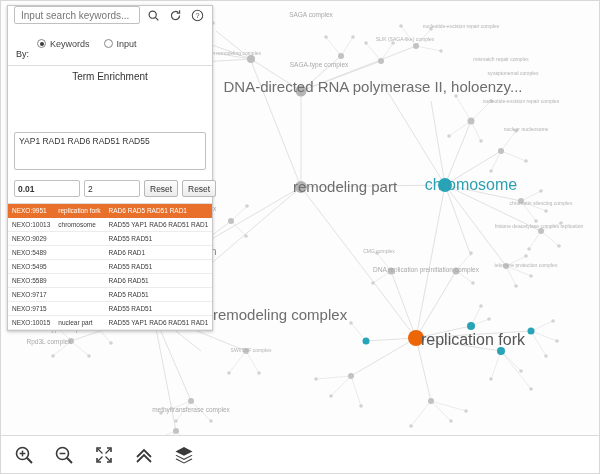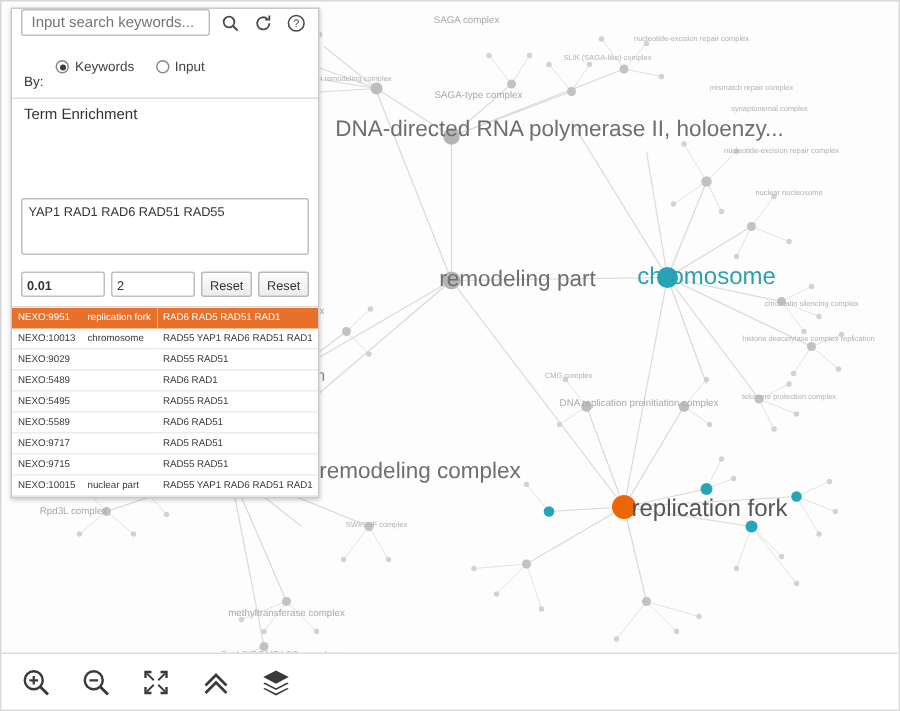--- a/index.html
+++ b/index.html
@@ -103,21 +103,21 @@
   .radio-row {
     display: flex;
     align-items: center;
     padding: 0 8px 6px 8px;
     font-size: 9px;
     color: #444;
   }
   .radio-row .by-label { margin-right: 8px; color: #333; margin-top: 20px; }
   .radio-opt {
     display: flex;
-    align-items: flex-end;
+    align-items: flex-start;
     margin-right: 14px;
     cursor: pointer;
   }
   .radio-dot {
     width: 9px; height: 9px;
     border: 1px solid #888;
     border-radius: 50%;
     margin-right: 4px;
     box-sizing: border-box;
     background: #fff;
@@ -133,20 +133,21 @@
   }
   .panel-sep {
     height: 1px;
     background: #dcdcdc;
     margin: 0;
   }
   .section-title {
     font-size: 10px;
     color: #333;
     padding: 5px 8px 4px 8px;
+    text-align: center;
   }
   .ta-wrap { padding: 0 6px 6px 6px; margin-top: 46px; }
   textarea.term-input {
     width: 100%;
     height: 38px;
     resize: none;
     font-size: 8.5px;
     color: #333;
     border: 1px solid #c0c0c0;
     border-radius: 2px;
@@ -165,21 +166,21 @@
     height: 17px;
     border: 1px solid #c0c0c0;
     border-radius: 2px;
     font-size: 8.5px;
     color: #333;
     padding: 0 3px;
     box-sizing: border-box;
     font-family: "Liberation Sans", sans-serif;
     outline: none;
   }
-  .ctl-input.pval { width: 56px; font-weight: bold; }
+  .ctl-input.pval { width: 66px; font-weight: bold; }
   .ctl-input.count { width: 56px; }
   .btn {
     height: 17px;
     min-width: 34px;
     border: 1px solid #b8b8b8;
     border-radius: 2px;
     background: linear-gradient(#fdfdfd, #ececec);
     font-size: 8.5px;
     color: #333;
     cursor: pointer;

